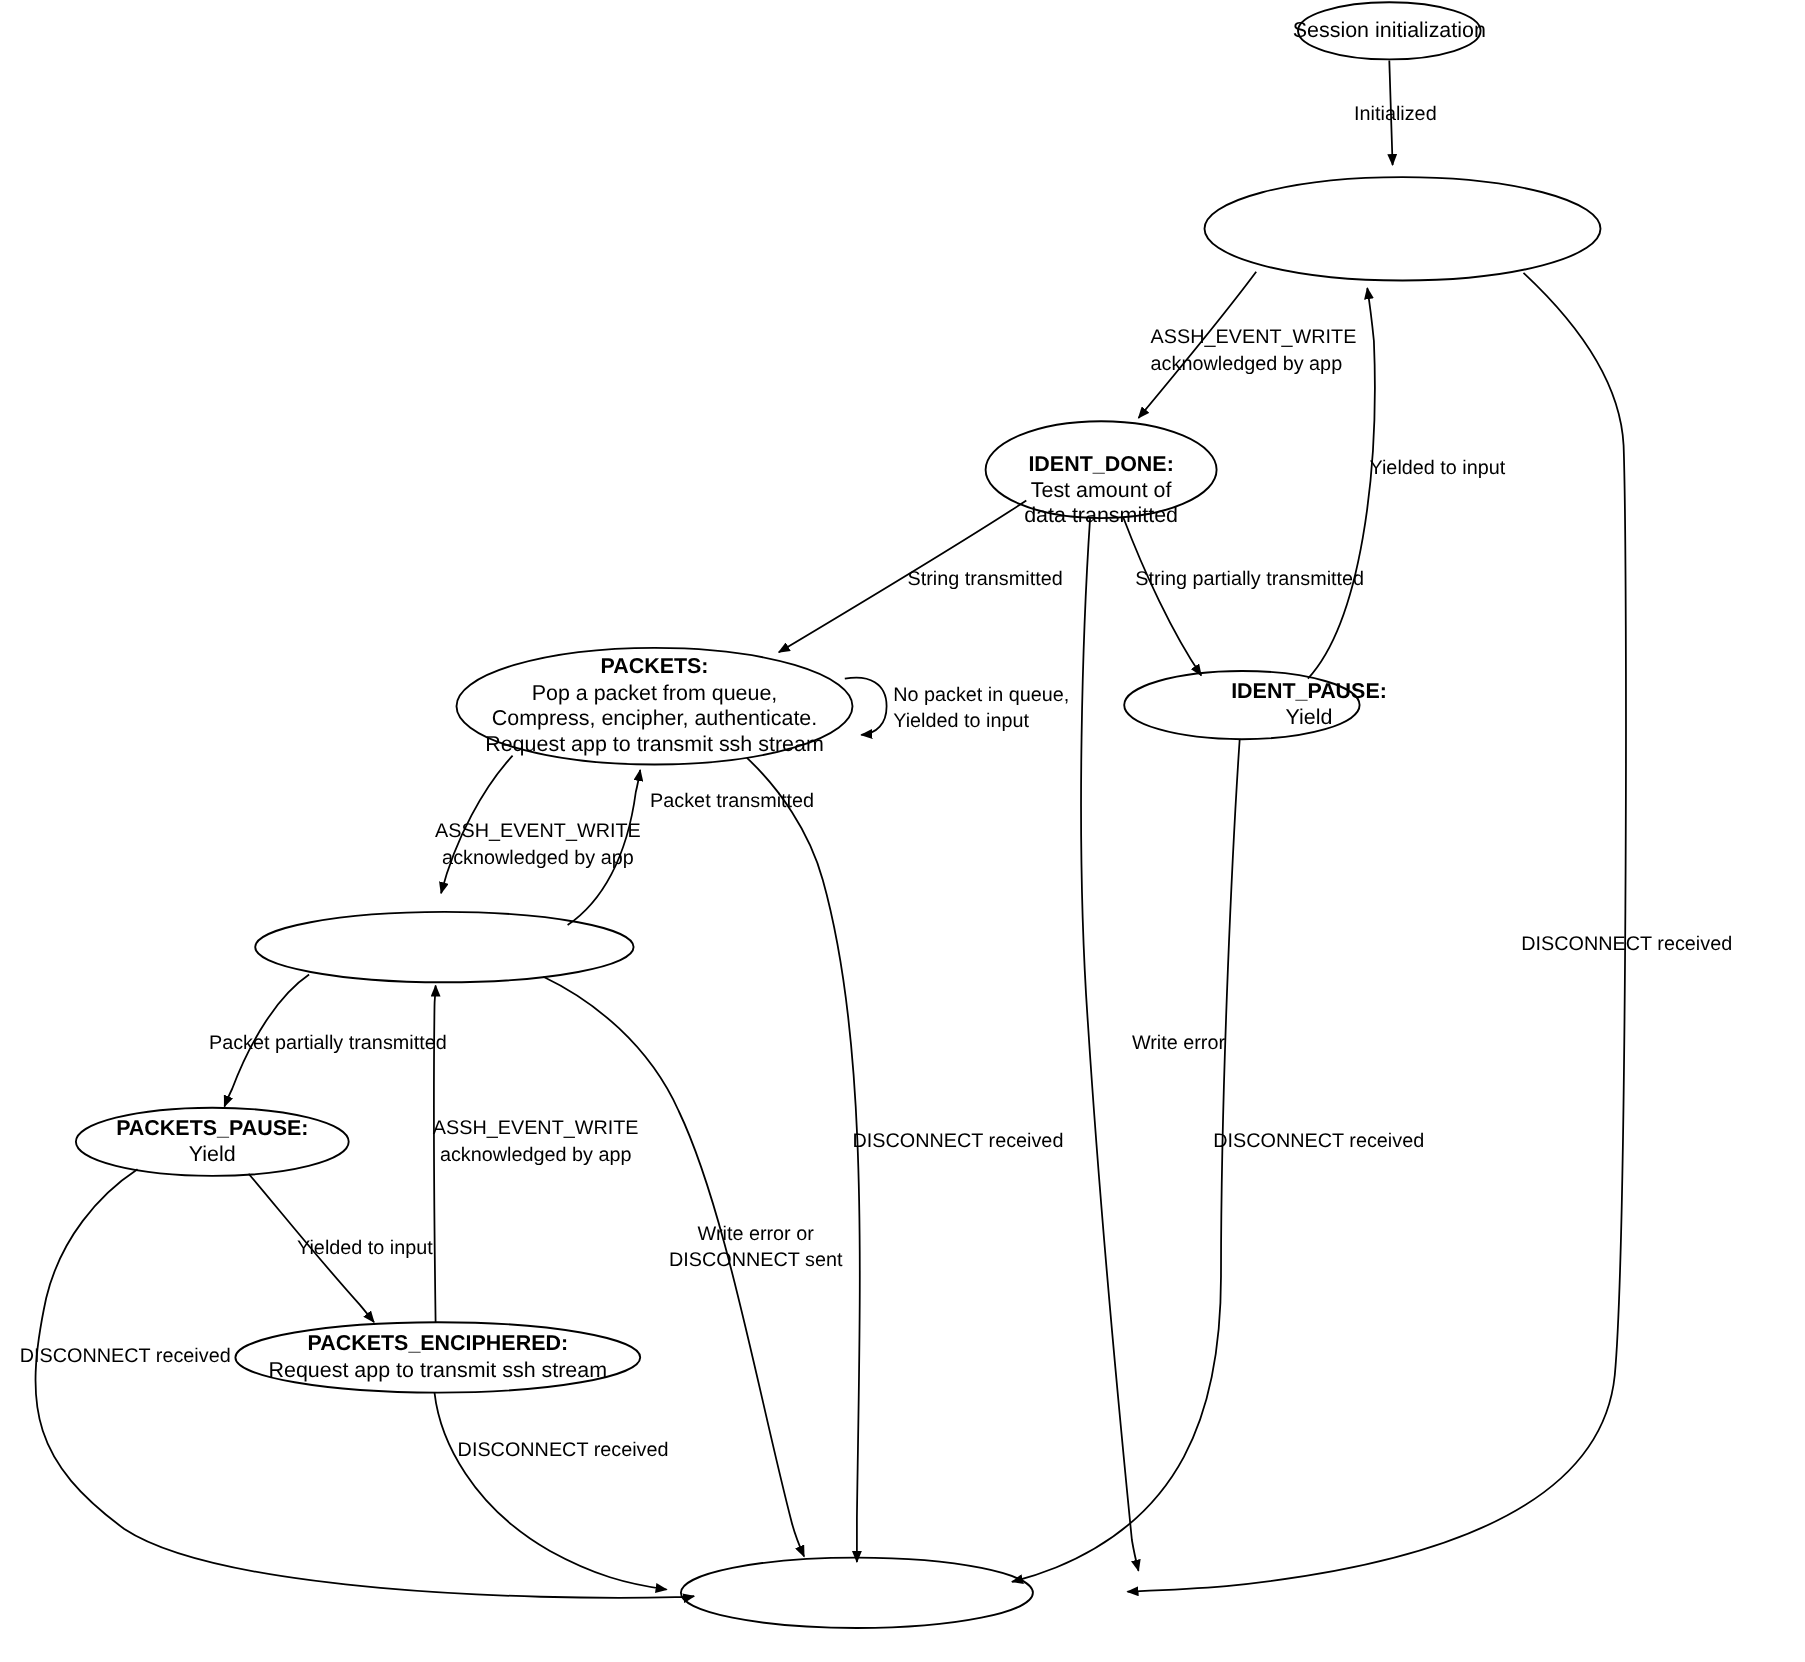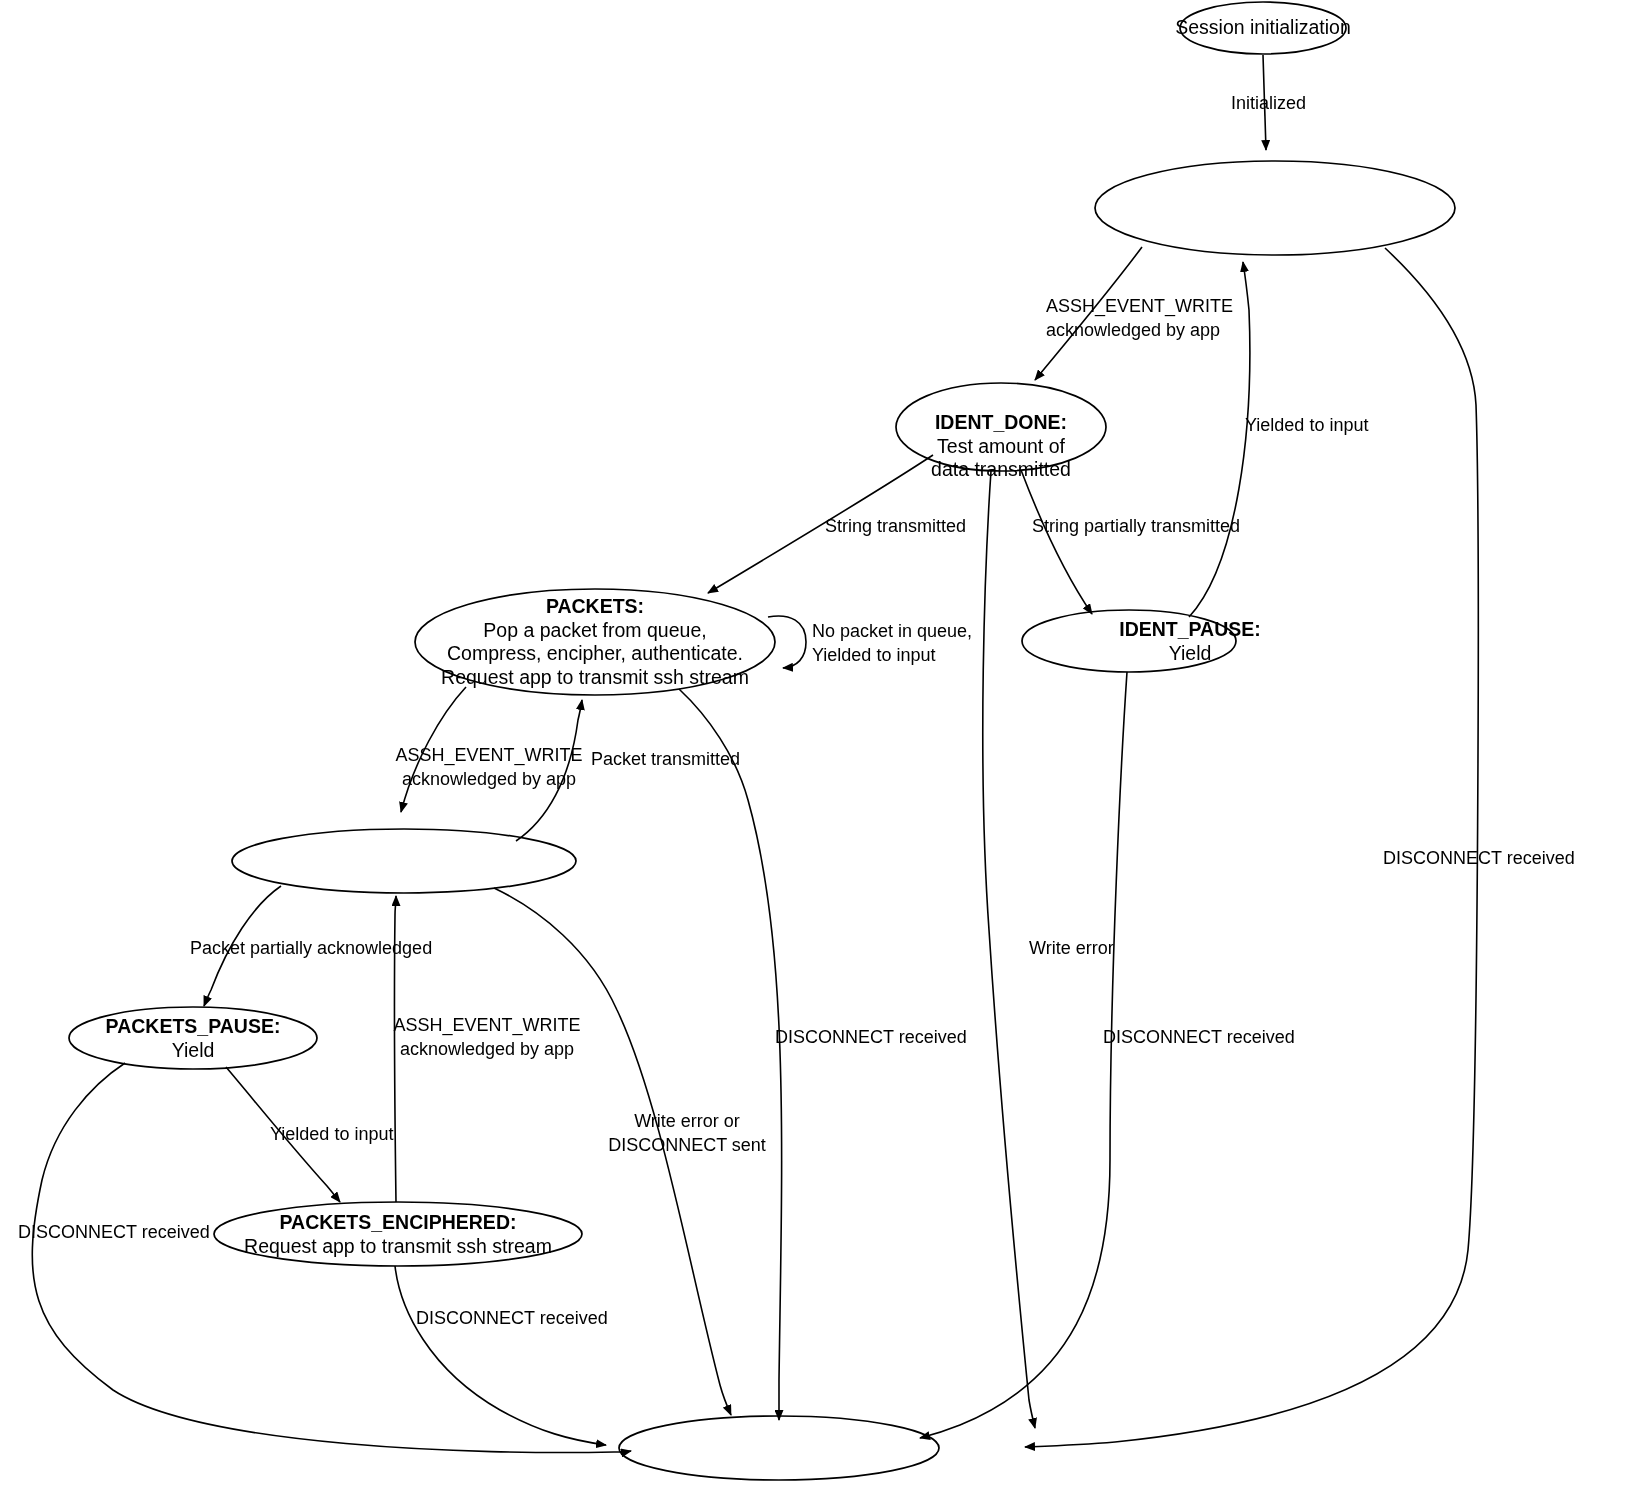--- a/index.html
+++ b/index.html
@@ -180,25 +180,25 @@
   <div class="edge-label" style="left:812px; top:620px;">
     <div>No packet in queue,</div>
     <div>Yielded to input</div>
   </div>
 
   <div class="edge-label center" style="left:489px; top:744px;">
     <div>ASSH_EVENT_WRITE</div>
     <div>acknowledged by app</div>
   </div>
 
-  <div class="edge-label" style="left:591px; top:748px;text-align:right;">Packet transmitted</div>
+  <div class="edge-label" style="left:591px; top:717px;text-align:right;">Packet transmitted</div>
 
   <div class="edge-label" style="left:775px; top:1026px;">DISCONNECT received</div>
 
-  <div class="edge-label" style="left:190px; top:937px;">Packet partially acknowledged</div>
+  <div class="edge-label" style="left:190px; top:937px;">Packet partially transmitted</div>
 
   <div class="edge-label" style="left:270px; top:1123px;">Yielded to input</div>
 
   <div class="edge-label" style="left:18px; top:1221px;">DISCONNECT received</div>
 
   <div class="edge-label center" style="left:487px; top:1014px;">
     <div>ASSH_EVENT_WRITE</div>
     <div>acknowledged by app</div>
   </div>
 

